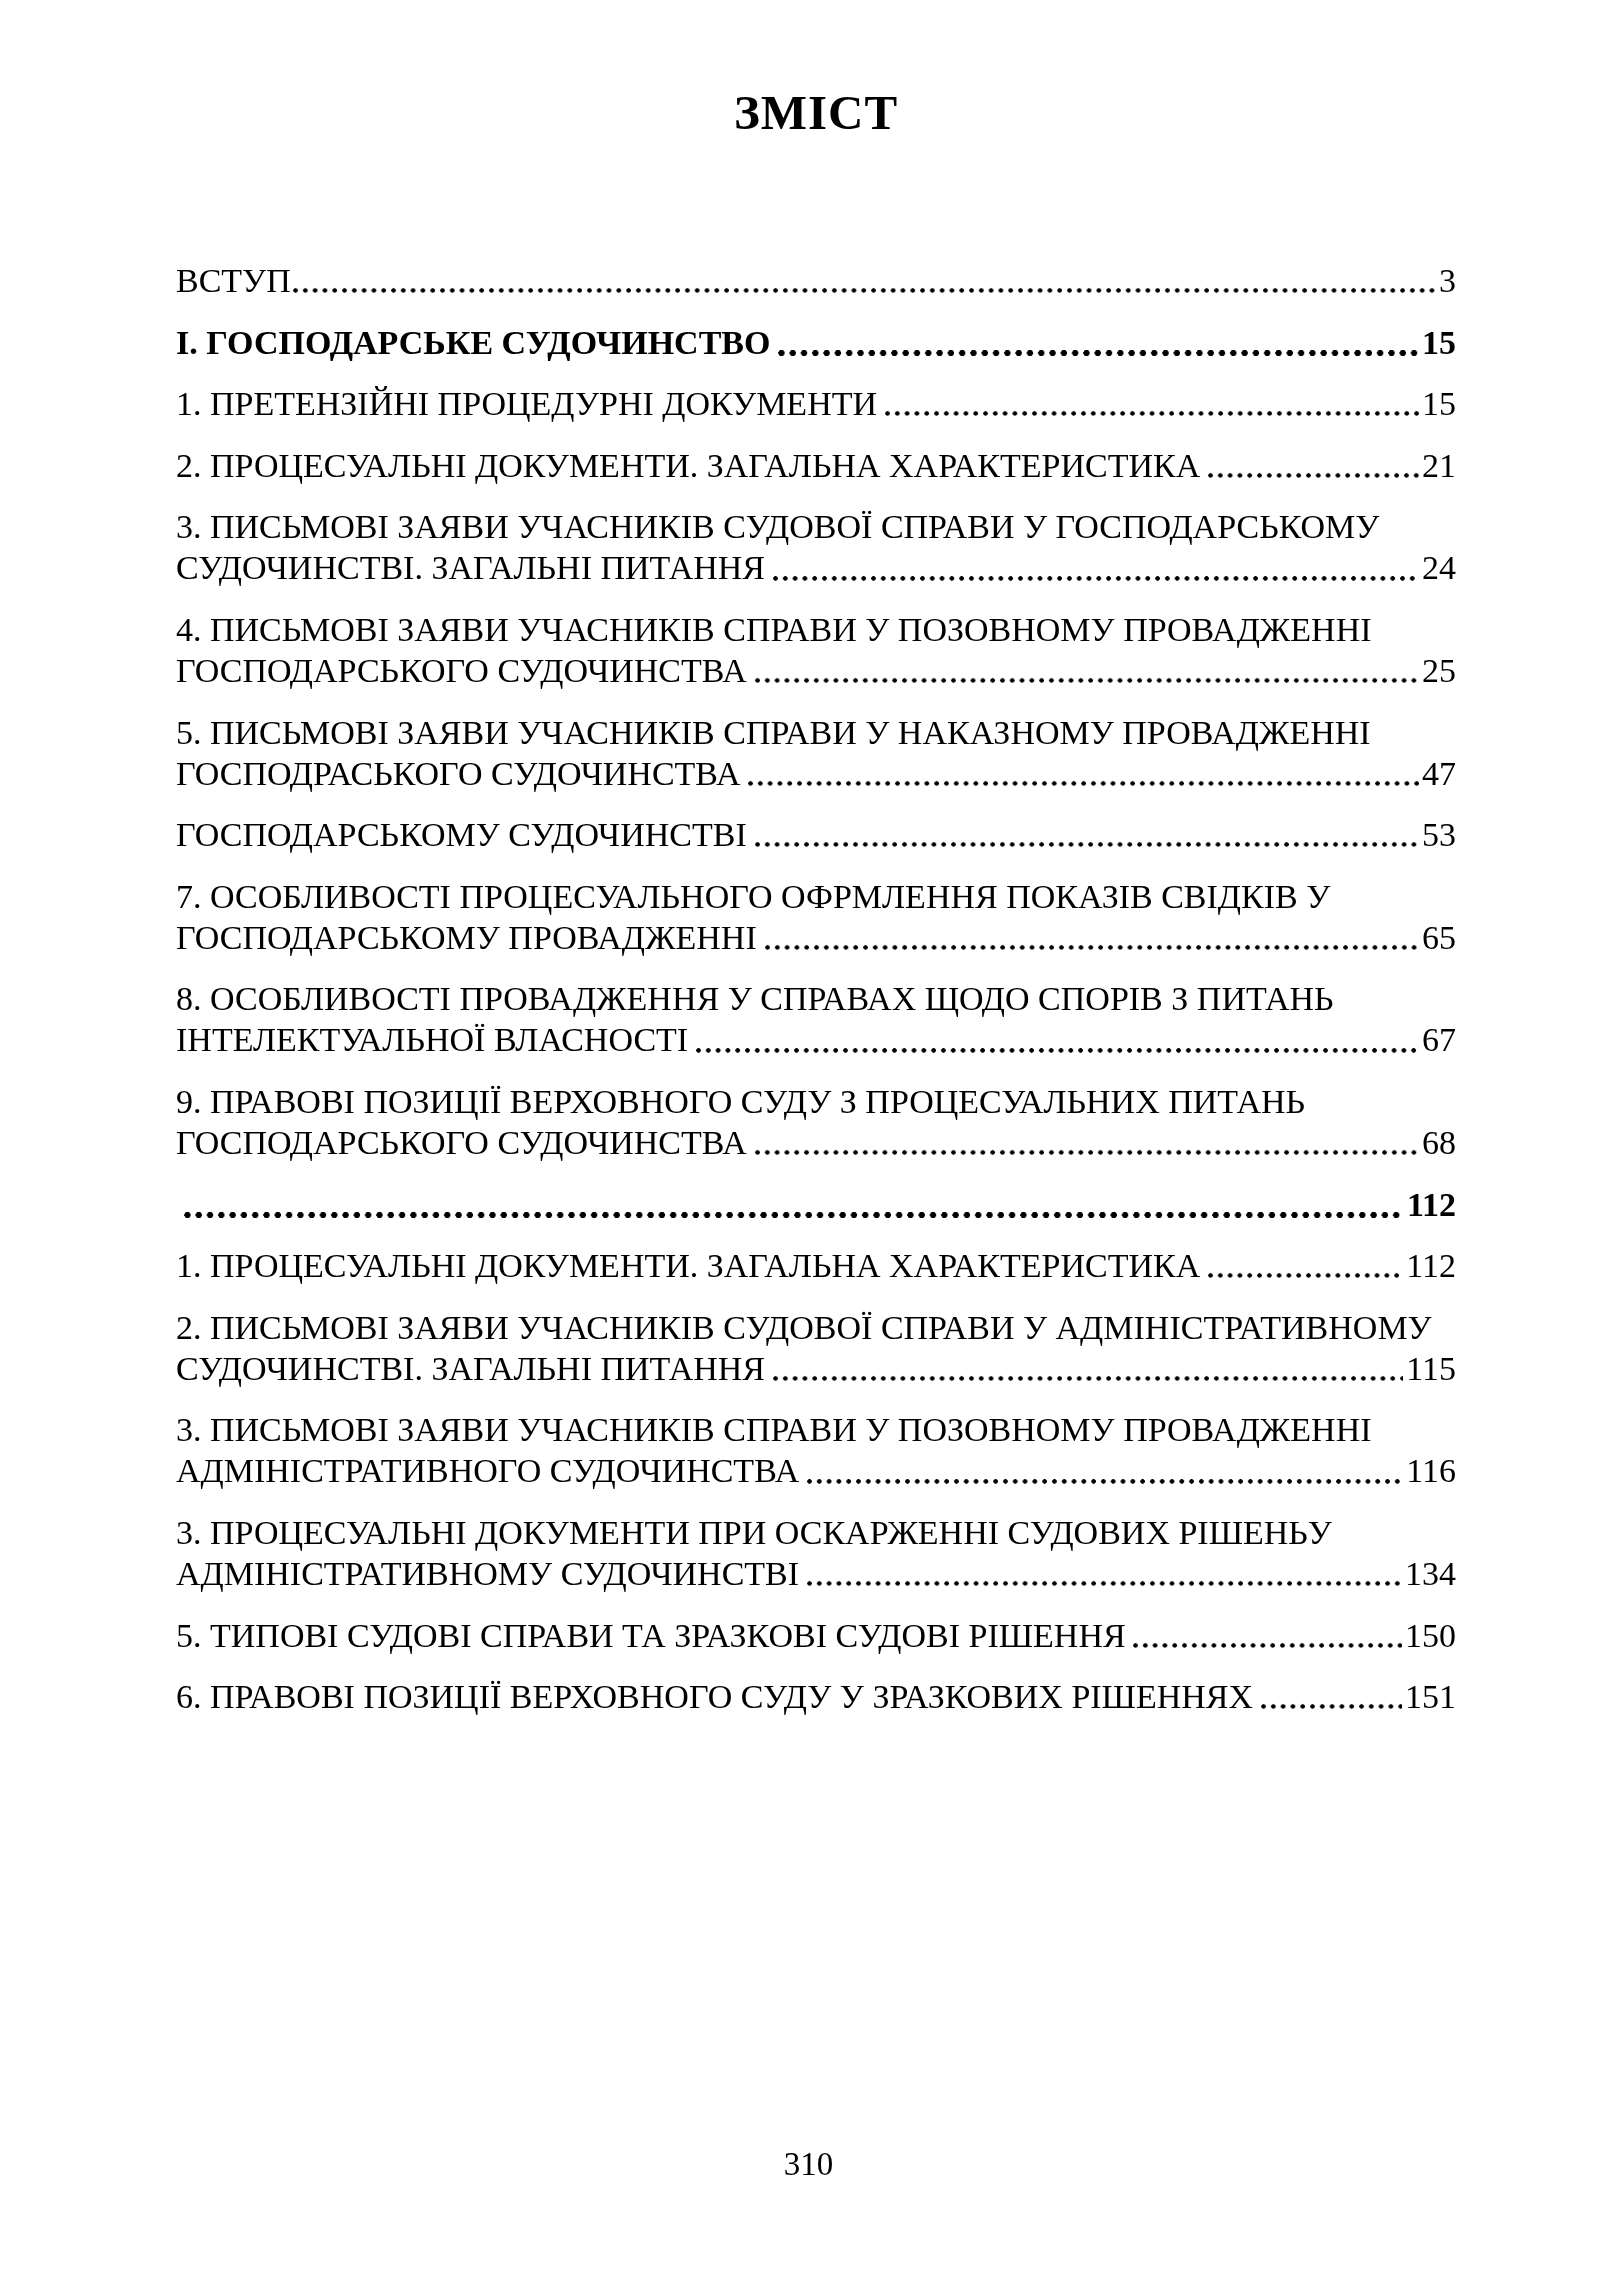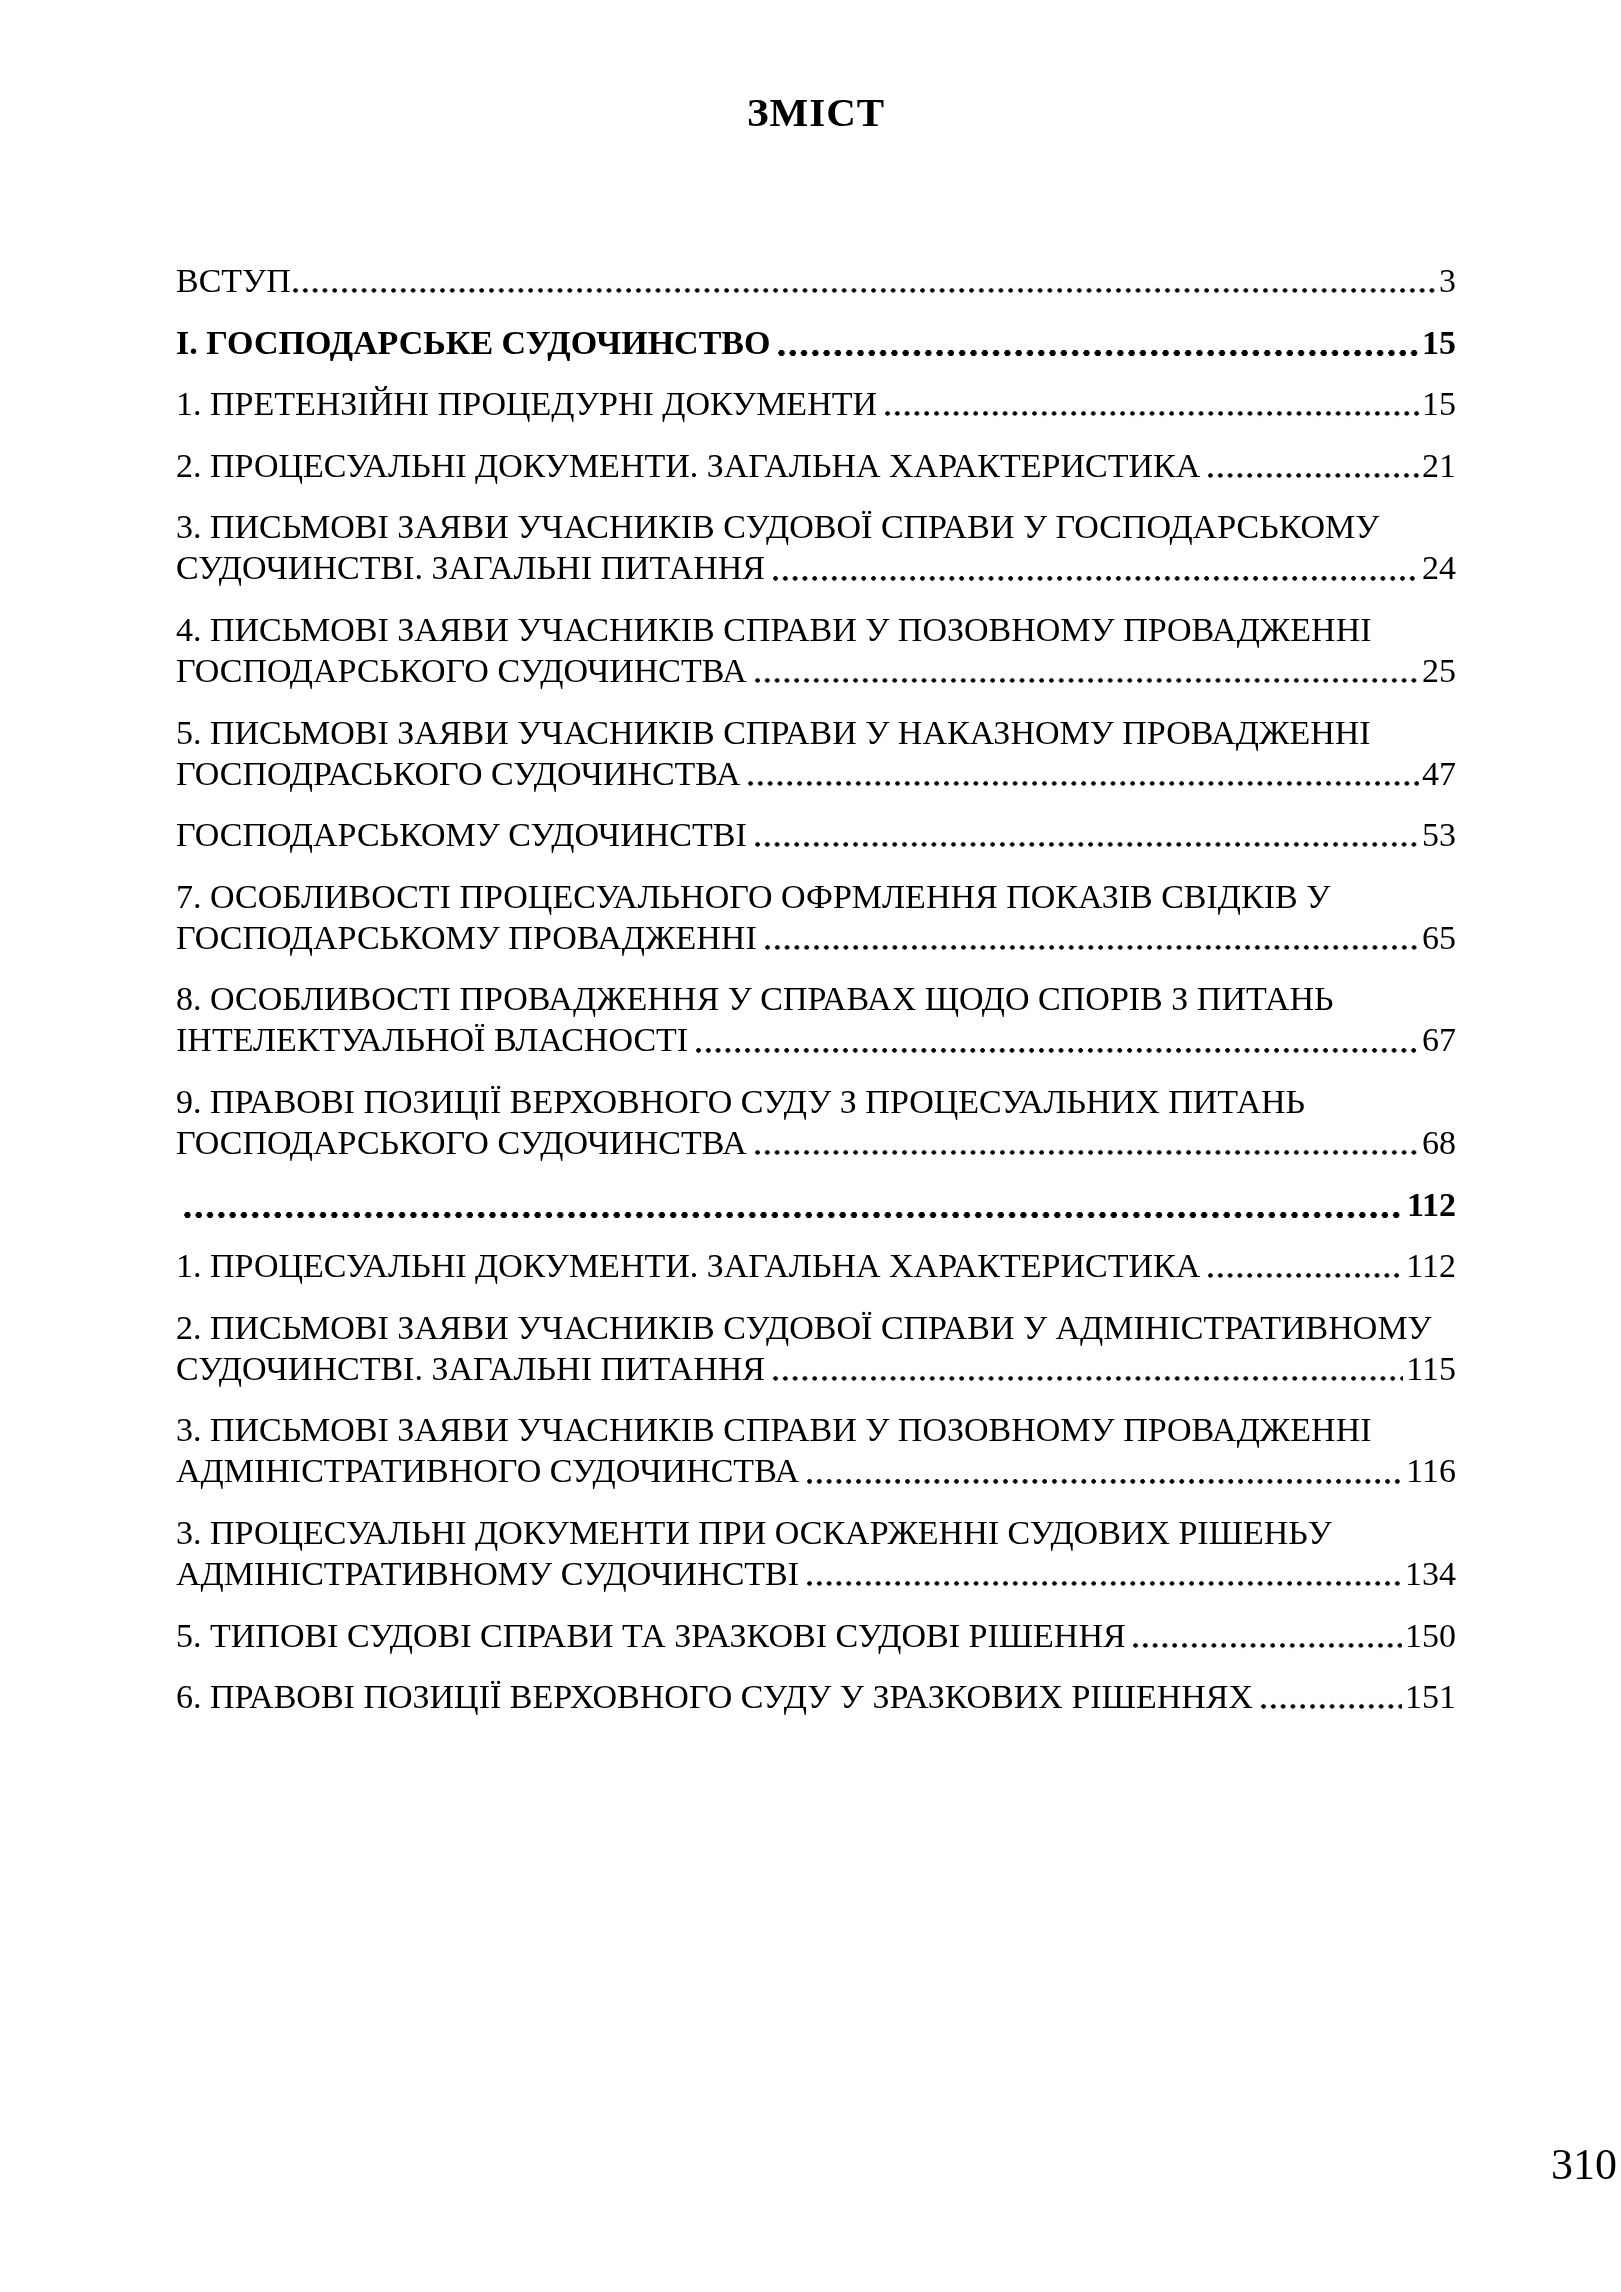--- a/index.html
+++ b/index.html
@@ -15,21 +15,21 @@
   }
   .content {
     position: absolute;
     top: 90px;
     left: 176px;
     width: 1280px;
   }
   .doc-title {
     text-align: center;
     font-weight: 700;
-    font-size: 41px;
+    font-size: 49px;
     line-height: 45px;
     letter-spacing: 1px;
     margin: 0 0 125px 0;
   }
   .entry {
     font-size: 34px;
     line-height: 41px;
     margin-bottom: 20.6px;
   }
   .entry.italic { }
@@ -53,22 +53,22 @@
     background-image: radial-gradient(circle at 3.4px 3.9px, #000 2.9px, transparent 3.3px);
     background-size: 11.3px 7.8px;
   }
   .entry.regular .leader { margin-left: 2px; }
   .page-num { white-space: nowrap; }
   .footer {
     position: absolute;
     left: 0;
     right: 4px;
     bottom: 110px;
-    text-align: right;
-    font-size: 44px;
+    text-align: center;
+    font-size: 33px;
     line-height: 37px;
   }
 </style>
 </head>
 <body>
 
 <div class="page">
   <div class="content">
 
     <h1 class="doc-title">ЗМІСТ</h1>

